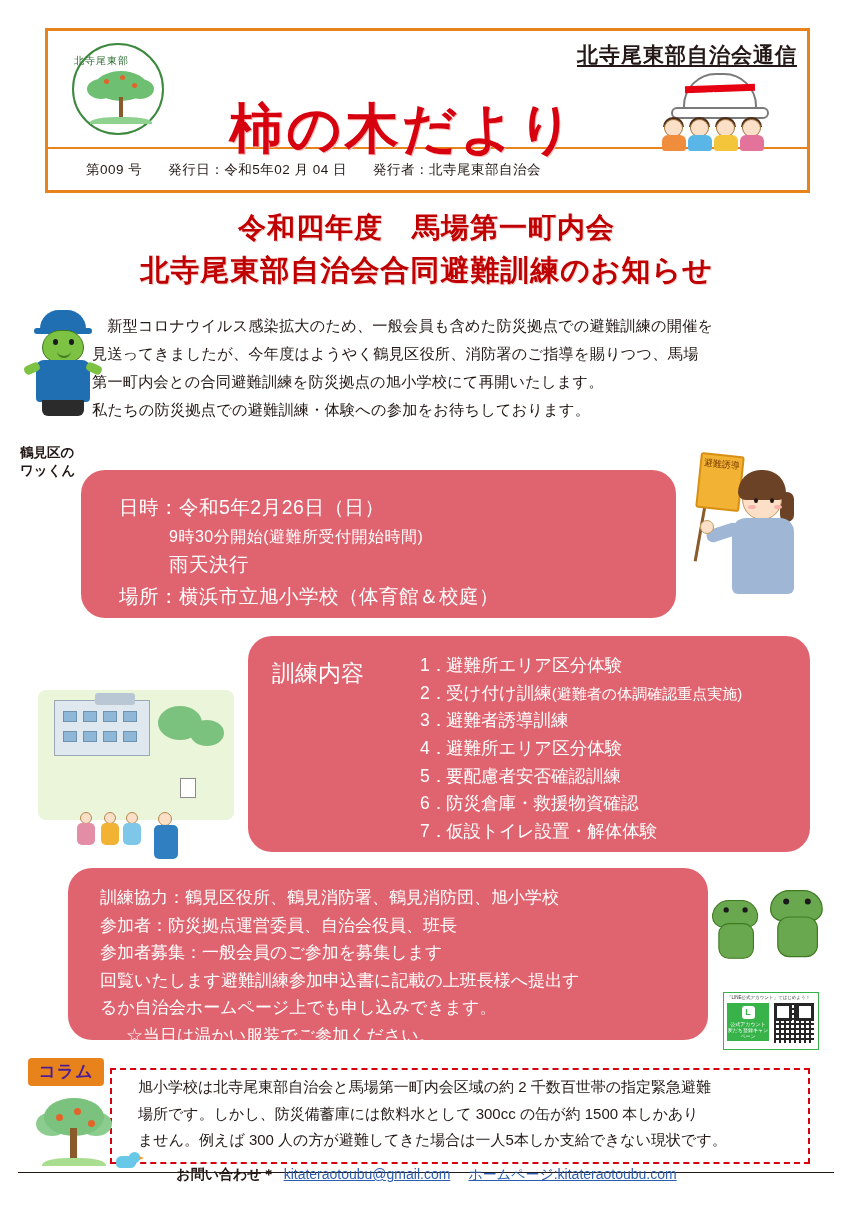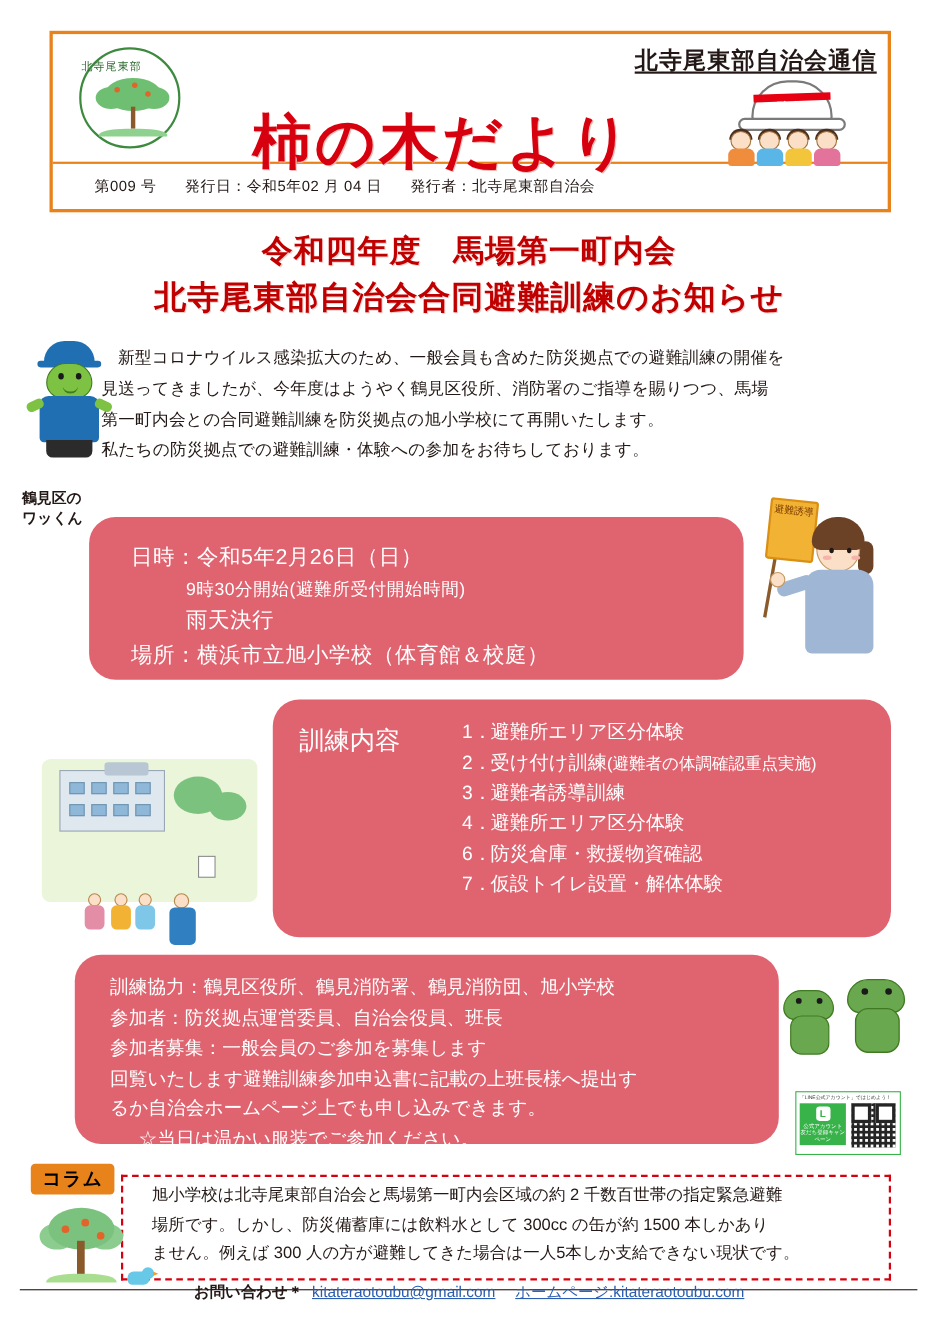--- a/index.html
+++ b/index.html
@@ -434,21 +434,21 @@
     border: 2px dashed #d7000f;
     box-sizing: border-box;
   }
   .column-tag {
     position: absolute;
     left: 28px;
     top: 1058px;
     width: 76px;
     height: 28px;
     background: #e8831b;
-    color: #000000;
+    color: #4c1d95;
     font-size: 17px;
     font-weight: bold;
     text-align: center;
     line-height: 28px;
     border-radius: 4px;
     letter-spacing: 1px;
   }
   .column-text {
     position: absolute;
     left: 138px;
@@ -654,20 +654,23 @@
         <li>
           <span class="no">2．</span><span>受け付け訓練</span><span class="small">(避難者の体調確認重点実施)</span>
         </li>
         <li>
           <span class="no">3．</span><span>避難者誘導訓練</span>
         </li>
         <li>
           <span class="no">4．</span><span>避難所エリア区分体験</span>
         </li>
         <li>
+          <span class="no">5．</span><span>要配慮者安否確認訓練</span>
+        </li>
+        <li>
           <span class="no">6．</span><span>防災倉庫・救援物資確認</span>
         </li>
         <li>
           <span class="no">7．</span><span>仮設トイレ設置・解体体験</span>
         </li>
       </ul>
     </div>
   </div>
 
   <div class="block block-join">

